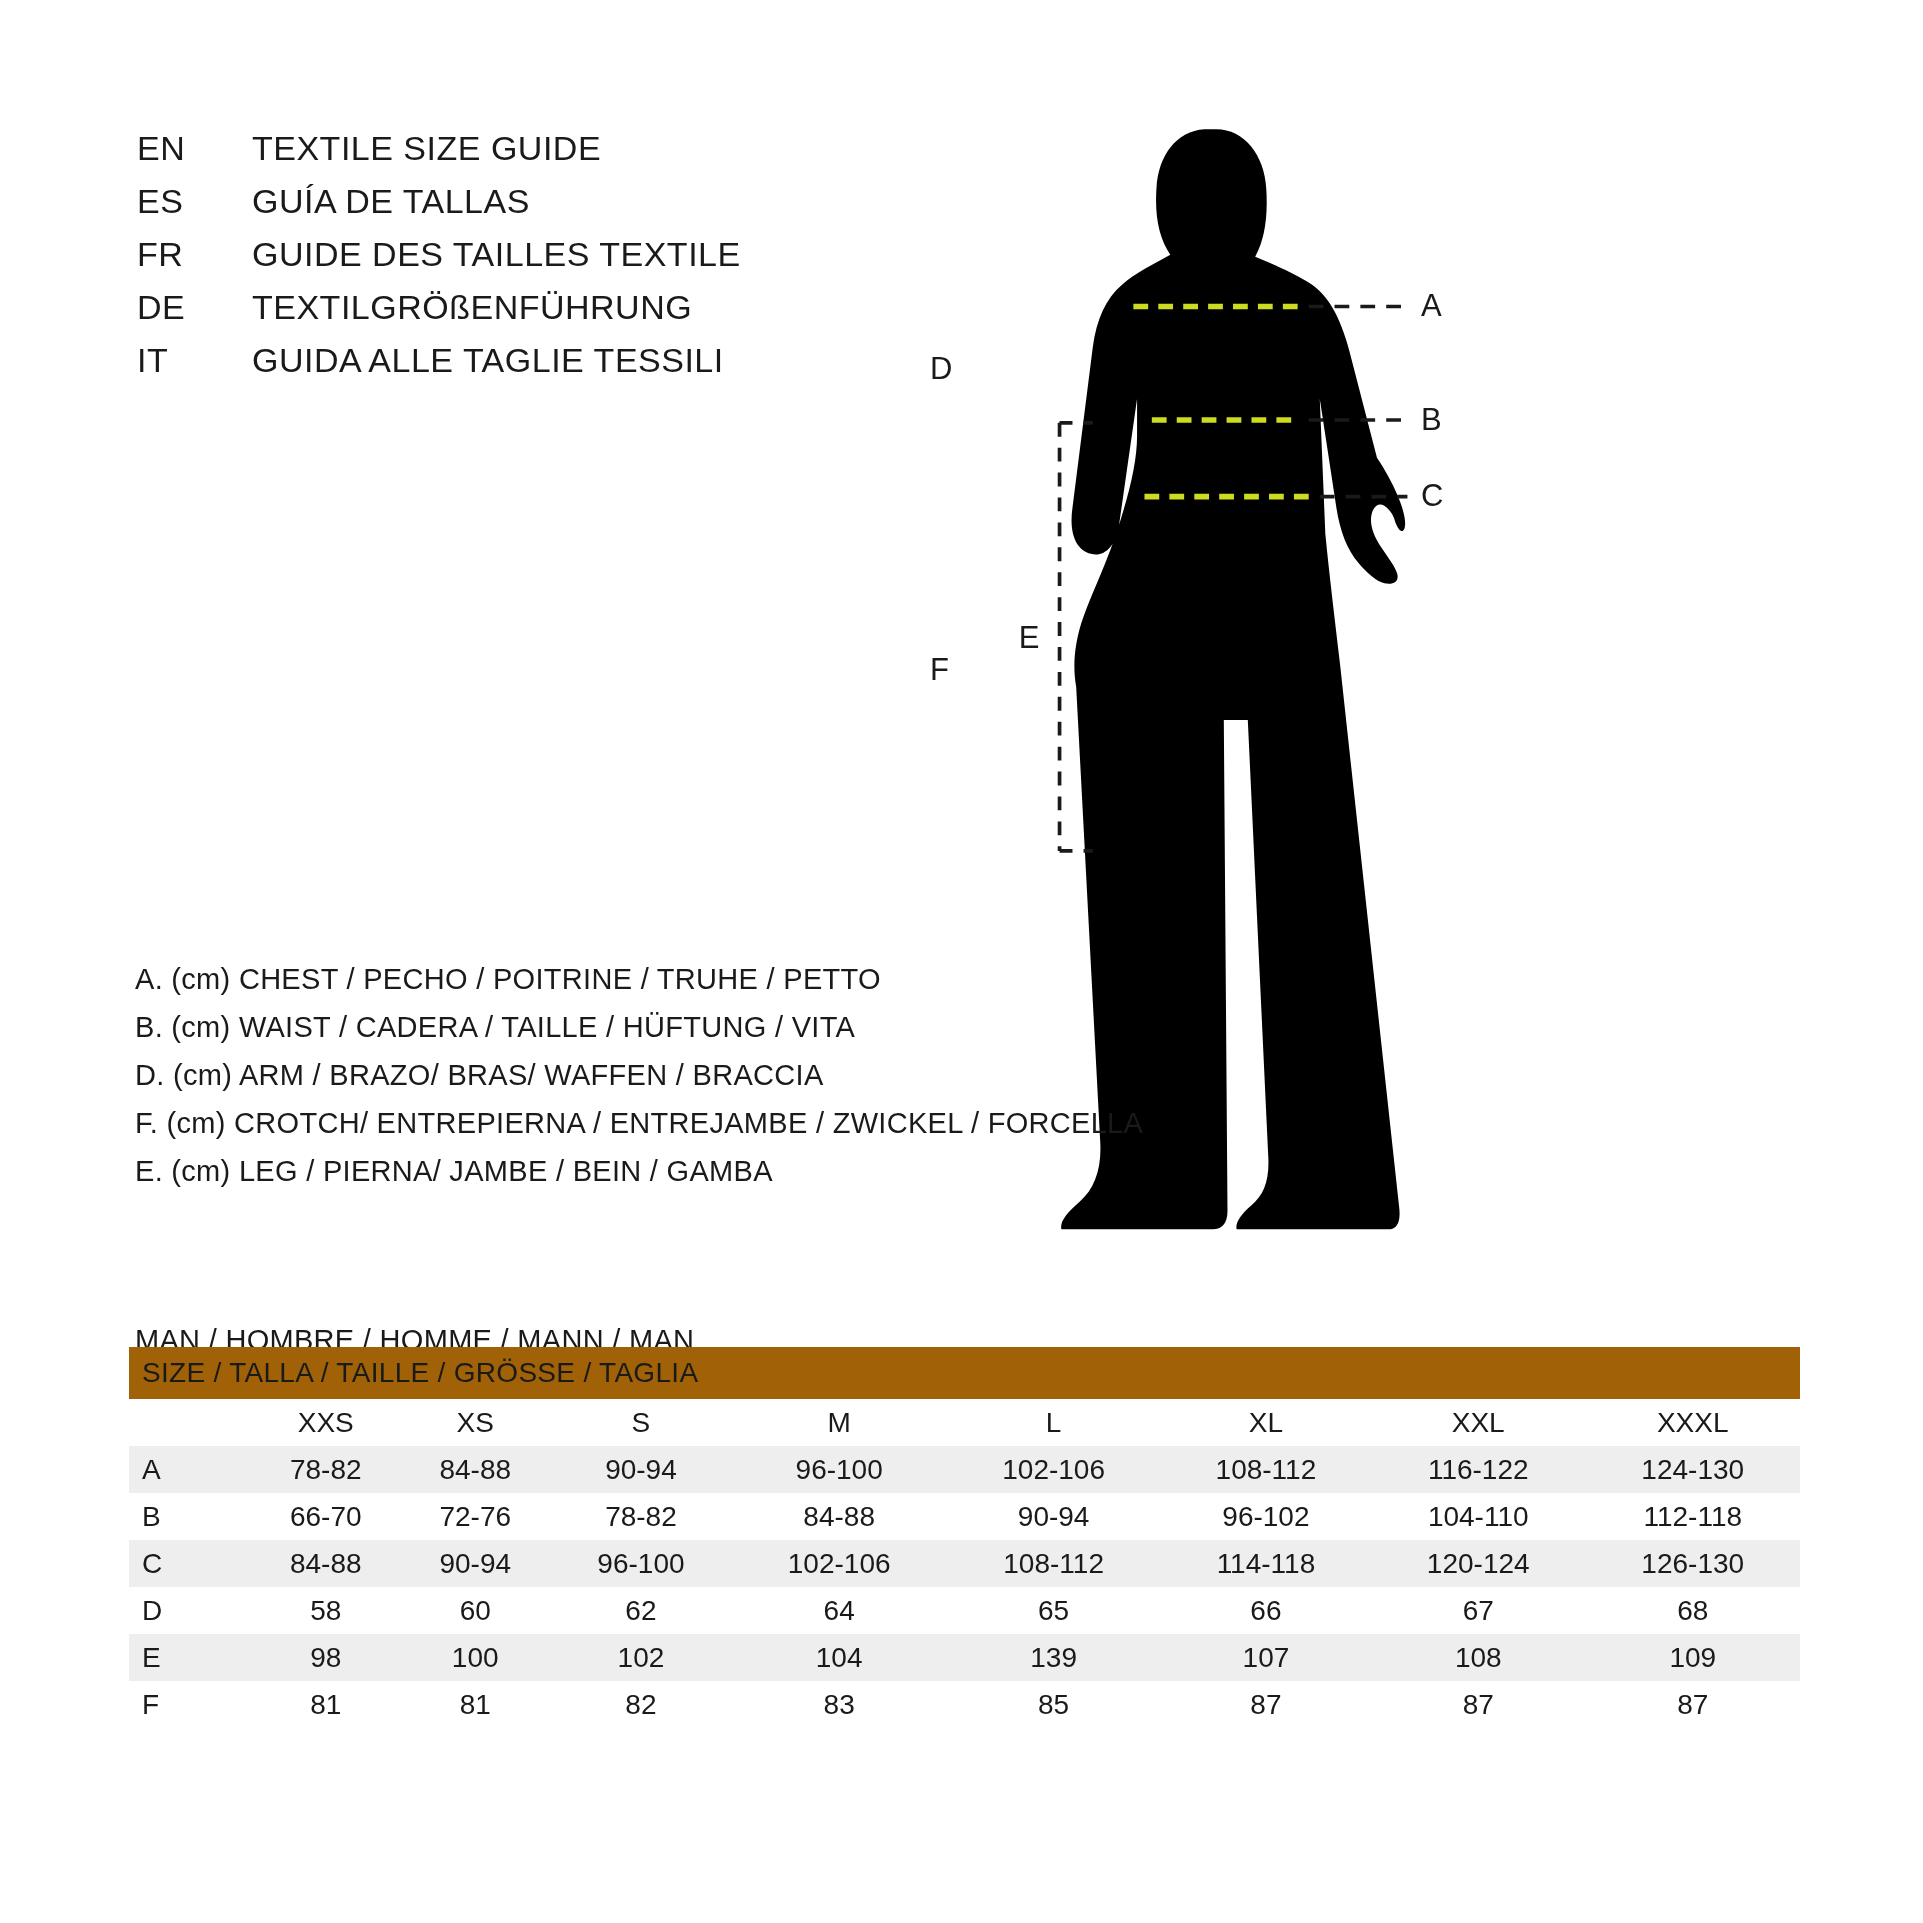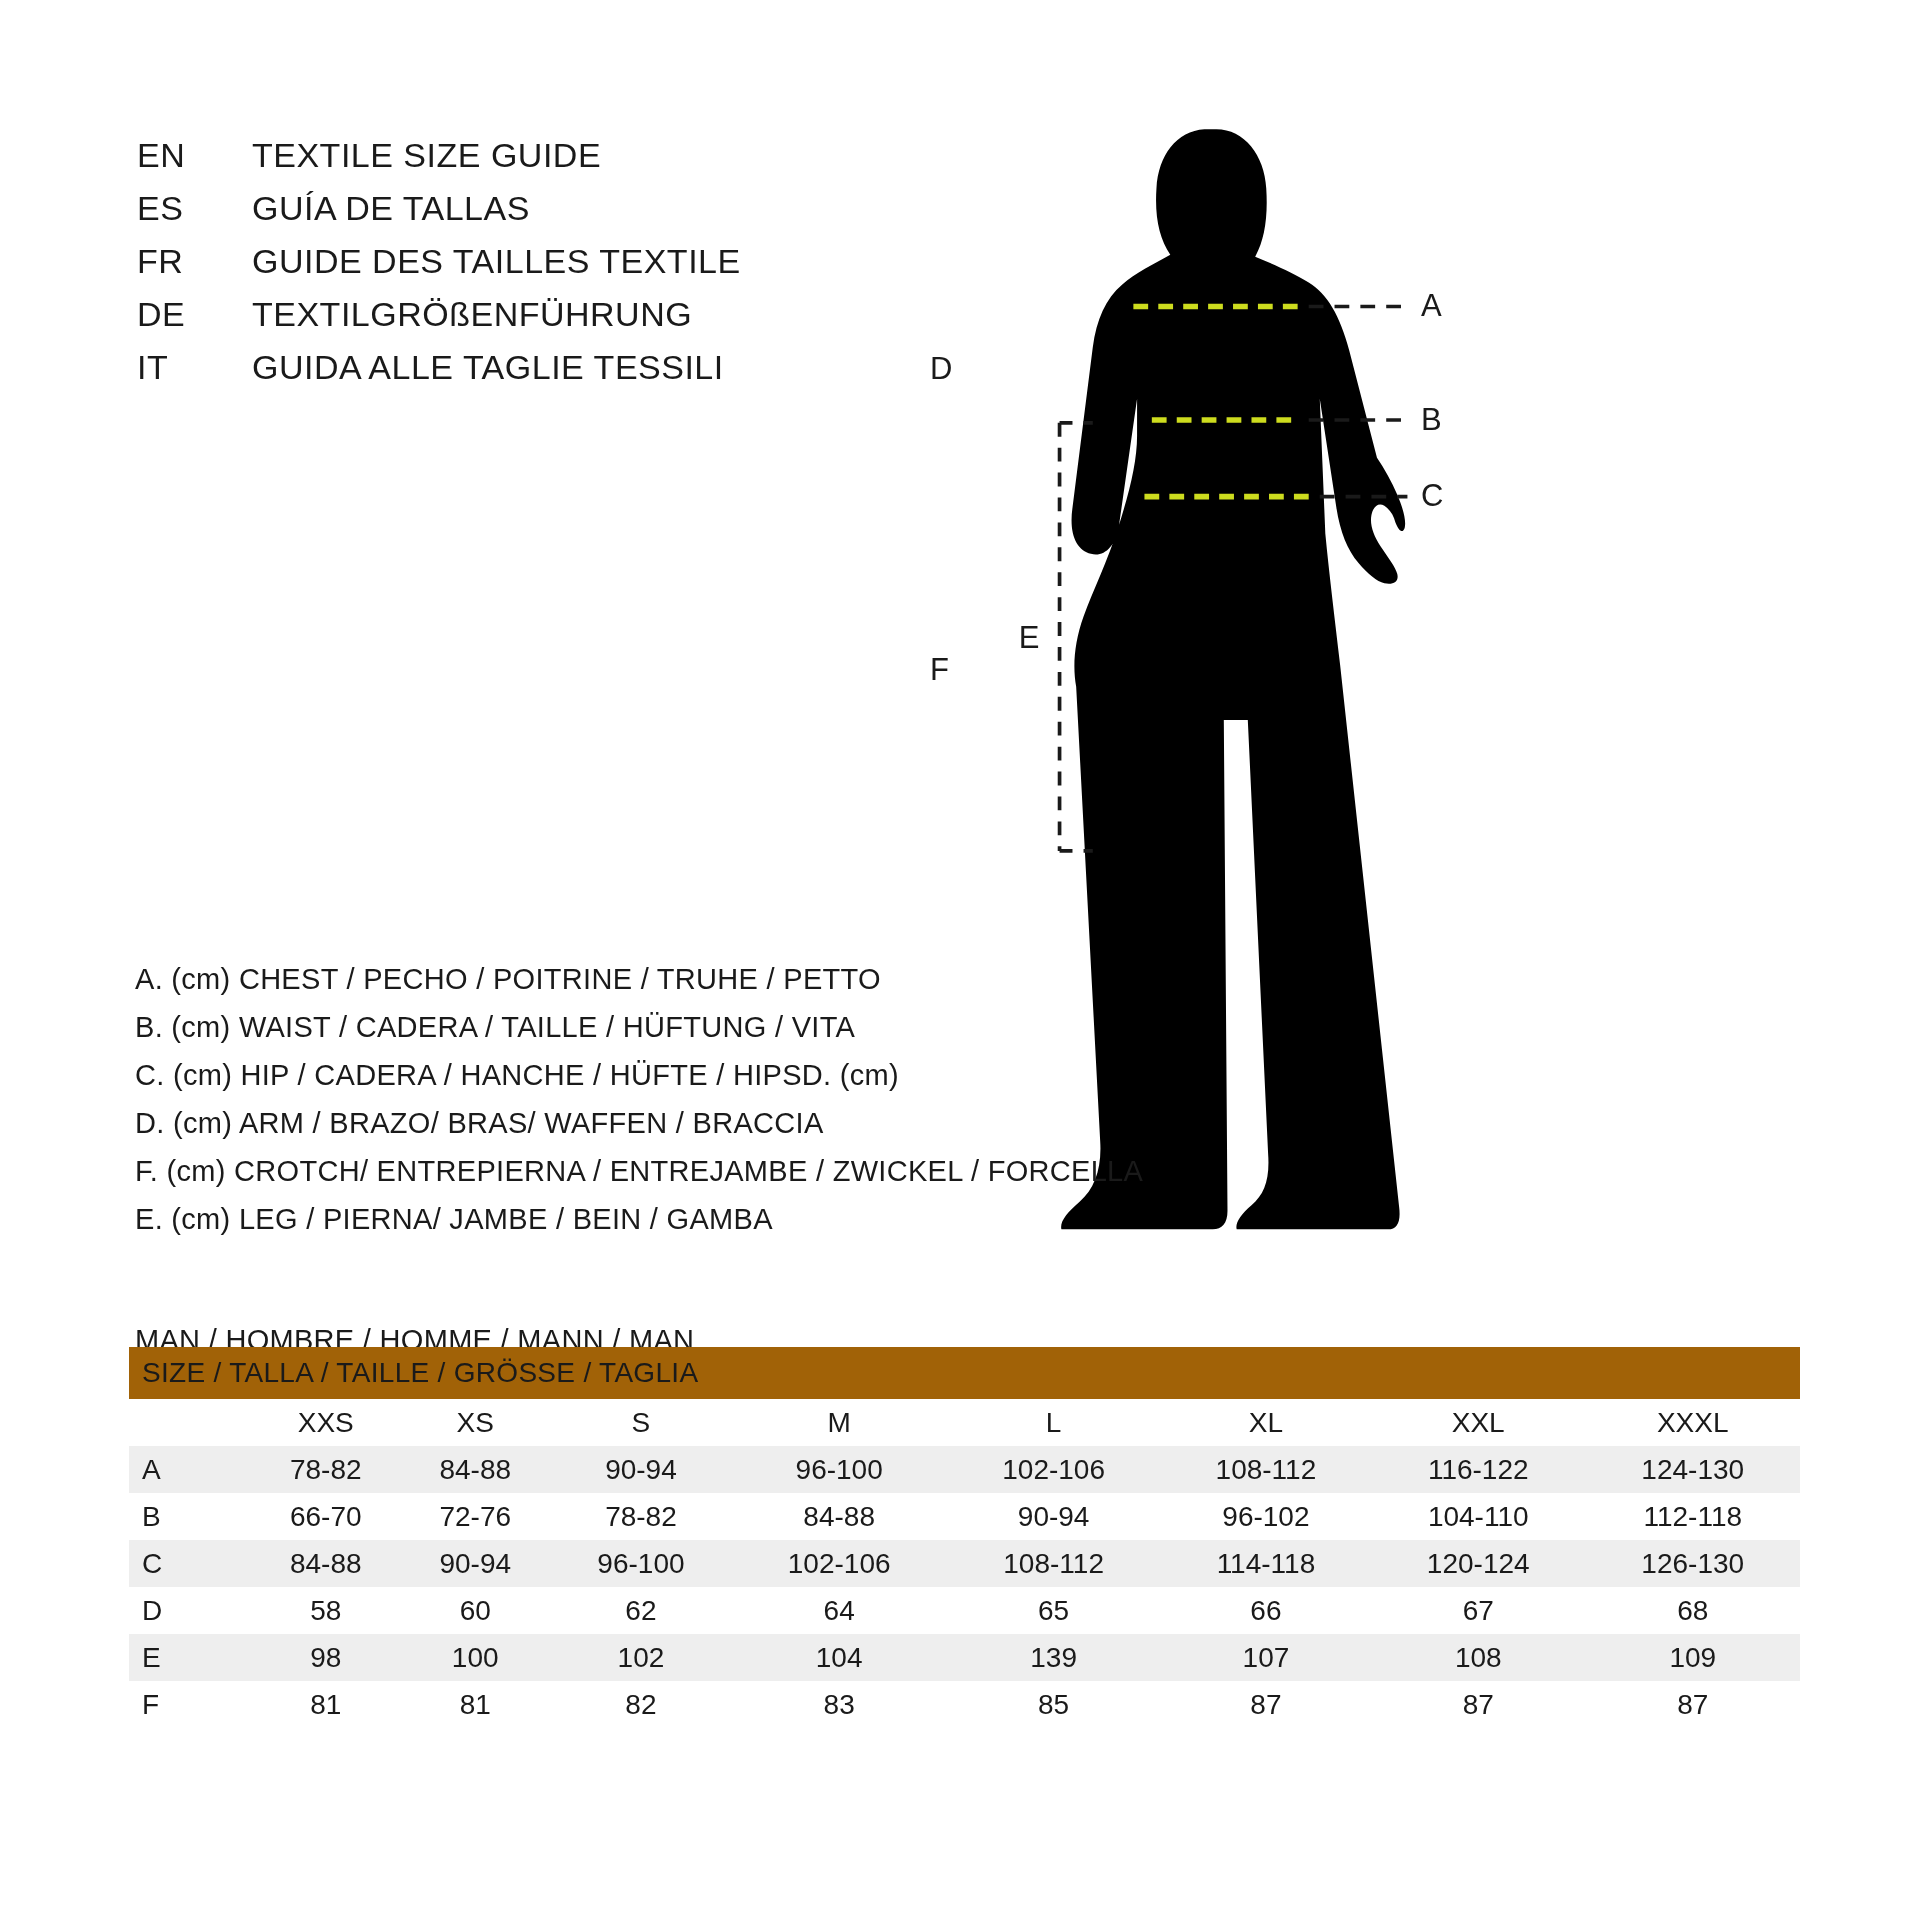--- a/index.html
+++ b/index.html
@@ -18,21 +18,21 @@
   }
 
   
   .title-block {
     position: absolute;
     left: 137px;
     top: 122px;
   }
   .title-row {
     display: flex;
-    align-items: flex-end;
+    align-items: center;
     height: 53px;
   }
   .title-lang {
     width: 115px;
     font-size: 34px;
     letter-spacing: 0.5px;
   }
   .title-text {
     font-size: 34px;
     letter-spacing: 0.5px;
@@ -209,21 +209,20 @@
     <span class="fig-label" style="left: 406px; top: 328px;">B</span>
     <span class="fig-label" style="left: 406px; top: 404px;">C</span>
     <span class="fig-label" style="left: -85px; top: 277px;">D</span>
     <span class="fig-label" style="left: 3.7px; top: 546px;">E</span>
     <span class="fig-label" style="left: -85px; top: 578px;">F</span>
   </div>
 
   <div class="legend-block">
     <div class="legend-row">A. (cm) CHEST / PECHO / POITRINE / TRUHE / PETTO</div>
     <div class="legend-row">B. (cm) WAIST / CADERA / TAILLE / HÜFTUNG / VITA</div>
-    <div class="legend-row">C. (cm) HIP / CADERA / HANCHE / HÜFTE / HIPSD. (cm)</div>
     <div class="legend-row">D. (cm) ARM / BRAZO/ BRAS/ WAFFEN / BRACCIA</div>
     <div class="legend-row">F. (cm) CROTCH/ ENTREPIERNA / ENTREJAMBE / ZWICKEL / FORCELLA</div>
     <div class="legend-row">E. (cm) LEG / PIERNA/ JAMBE / BEIN / GAMBA</div>
   </div>
 
   <div class="gender-row">MAN / HOMBRE / HOMME / MANN / MAN</div>
 
   <table class="size-table">
     <tbody>
       <tr class="hdr-band">

